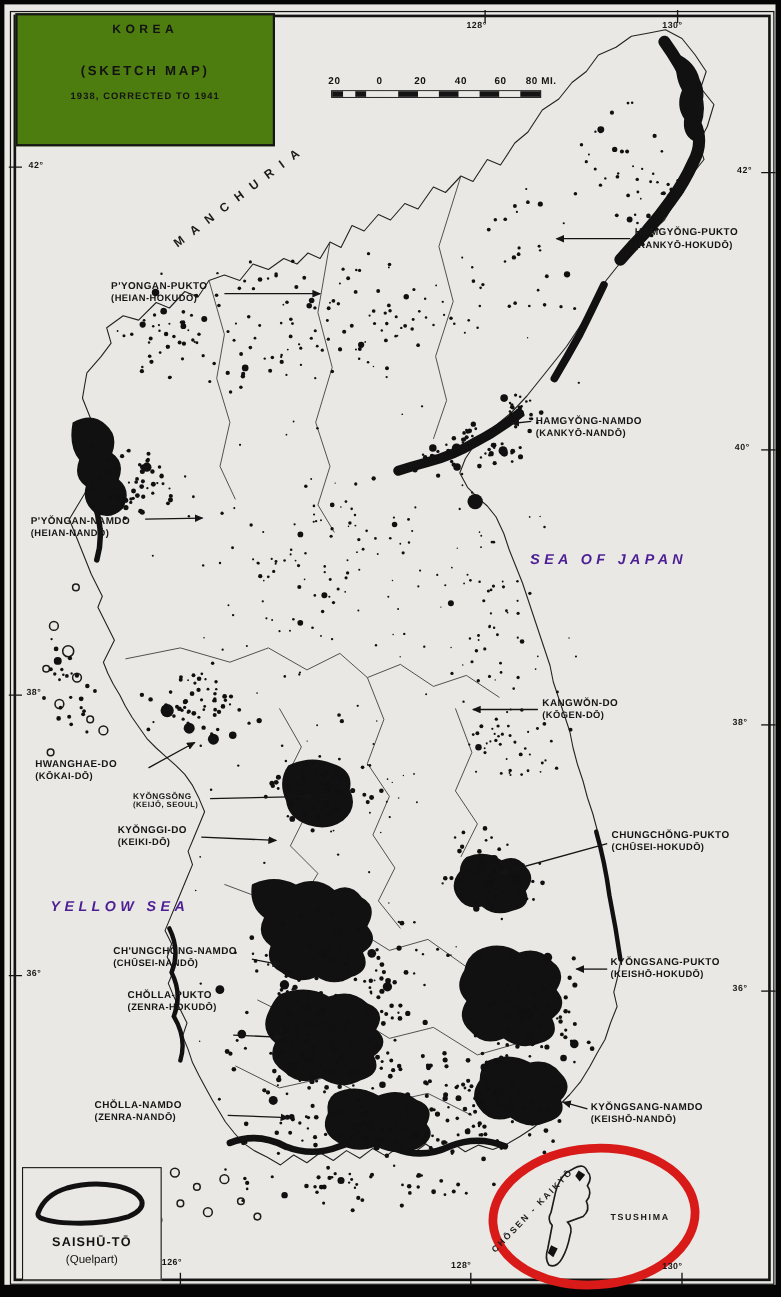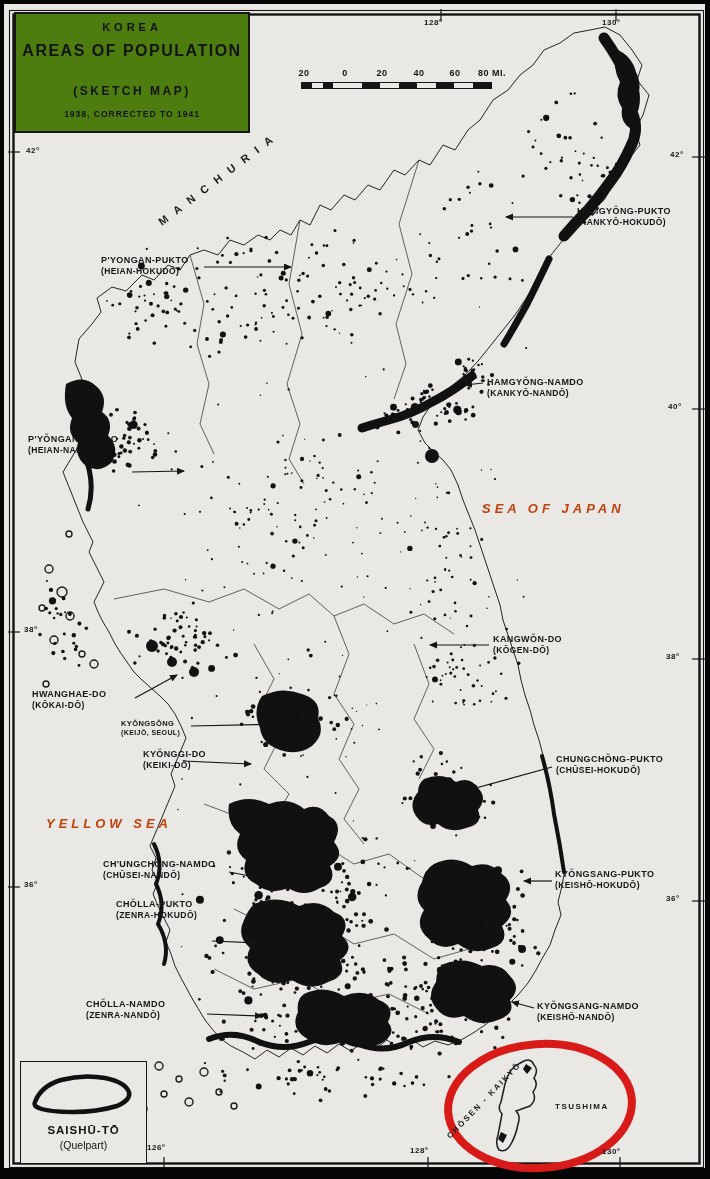--- a/index.html
+++ b/index.html
@@ -5,21 +5,21 @@
   html,body{margin:0;padding:0;background:#050505;}
   .stage{position:relative;width:710px;height:1179px;background:#050505;overflow:hidden;
          font-family:"Liberation Sans",sans-serif;-webkit-font-smoothing:antialiased;}
   .paper{position:absolute;left:4px;top:4px;right:5px;bottom:11px;background:#e9e8e4;}
   svg{position:absolute;left:0;top:0;}
   .lbl{position:absolute;color:#151515;font-weight:bold;font-size:9px;line-height:11px;
        letter-spacing:.4px;white-space:nowrap;text-align:left;}
   .lbl .l2{font-size:8.5px;}
   .lbl.small{font-size:7.5px;line-height:9px;}
   .lbl.small .l2{font-size:7px;}
-  .sea{position:absolute;color:#c2410c;font-style:italic;font-weight:bold;font-size:13px;
+  .sea{position:absolute;color:#4c1d95;font-style:italic;font-weight:bold;font-size:13px;
        letter-spacing:4px;white-space:nowrap;}
   .manchuria{position:absolute;left:130px;top:168px;width:170px;text-align:center;color:#1a1a1a;
        font-weight:bold;font-size:11px;letter-spacing:9px;white-space:nowrap;
        transform:rotate(-37deg);transform-origin:center;}
   .kaikyo{position:absolute;left:421px;top:1092px;width:118px;text-align:center;color:#1a1a1a;
        font-weight:bold;font-size:8px;letter-spacing:2px;white-space:nowrap;
        transform:rotate(-46deg);transform-origin:center;}
   .tsushima{position:absolute;left:551px;top:1098px;color:#1a1a1a;font-weight:bold;
        font-size:8px;letter-spacing:1.5px;}
   .grat{position:absolute;color:#161616;font-weight:bold;font-size:8px;letter-spacing:.5px;}
@@ -1490,21 +1490,20 @@
       <g>
         <path fill="#e9e8e4" stroke="#1c1c1c" stroke-width="1.5" d="M518,1058 Q527,1053 530,1061 Q535,1066 530,1074 Q535,1081 529,1088 Q533,1096 526,1102 L512,1107 Q517,1112 514,1120 Q512,1131 507,1140 Q502,1149 495,1146 Q491,1140 494,1131 L498,1110 Q493,1105 497,1098 L501,1080 Q504,1068 511,1062 Z"></path>
         <path fill="#111" d="M522,1060 l6,4 -5,6 -4,-5 Z M497,1128 l6,3 -4,8 -5,-4 Z"></path>
       </g>
 
       <ellipse cx="536" cy="1102" rx="92" ry="62" fill="none" stroke="#d81b18" stroke-width="8" transform="rotate(-4 536 1102)"></ellipse>
     </svg>
 
     <div class="titlebox">
       <div class="t-region">KOREA</div>
-      <div class="t-main">AREAS OF POPULATION</div>
       <div class="t-sub">(SKETCH MAP)</div>
       <div class="t-date">1938, CORRECTED TO 1941</div>
     </div>
 
     <div class="scalebar">
       <div class="sb-nums">
           <span style="left: 7px;">20</span>
           <span style="left: 48px;">0</span>
           <span style="left: 85px;">20</span>
           <span style="left: 122px;">40</span>
@@ -1525,37 +1524,37 @@
       <div class="l2">(KANKYŌ-HOKUDŌ)</div>
     </div>
     <div class="lbl" style="left:97px;top:251px;">
       <div class="l1">P'YONGAN-PUKTO</div>
       <div class="l2">(HEIAN-HOKUDŌ)</div>
     </div>
     <div class="lbl" style="left:483px;top:373px;">
       <div class="l1">HAMGYŎNG-NAMDO</div>
       <div class="l2">(KANKYŌ-NANDŌ)</div>
     </div>
-    <div class="lbl" style="left:24px;top:430px;">
+    <div class="lbl" style="left:24px;top:464px;">
       <div class="l1">P'YŎNGAN-NAMDO</div>
       <div class="l2">(HEIAN-NANDŌ)</div>
     </div>
     <div class="lbl" style="left:489px;top:630px;">
       <div class="l1">KANGWŎN-DO</div>
       <div class="l2">(KŌGEN-DŌ)</div>
     </div>
     <div class="lbl" style="left:28px;top:685px;">
       <div class="l1">HWANGHAE-DO</div>
       <div class="l2">(KŌKAI-DŌ)</div>
     </div>
     <div class="lbl small" style="left:117px;top:715px;">
       <div class="l1">KYŎNGSŎNG</div>
       <div class="l2">(KEIJŌ, SEOUL)</div>
     </div>
-    <div class="lbl" style="left:103px;top:745px;margin-left:36px;">
+    <div class="lbl" style="left:103px;top:745px;">
       <div class="l1">KYŎNGGI-DO</div>
       <div class="l2">(KEIKI-DŌ)</div>
     </div>
     <div class="lbl" style="left:552px;top:750px;">
       <div class="l1">CHUNGCHŎNG-PUKTO</div>
       <div class="l2">(CHŪSEI-HOKUDŌ)</div>
     </div>
     <div class="lbl" style="left:99px;top:855px;">
       <div class="l1">CH'UNGCHŎNG-NAMDO</div>
       <div class="l2">(CHŪSEI-NANDŌ)</div>

